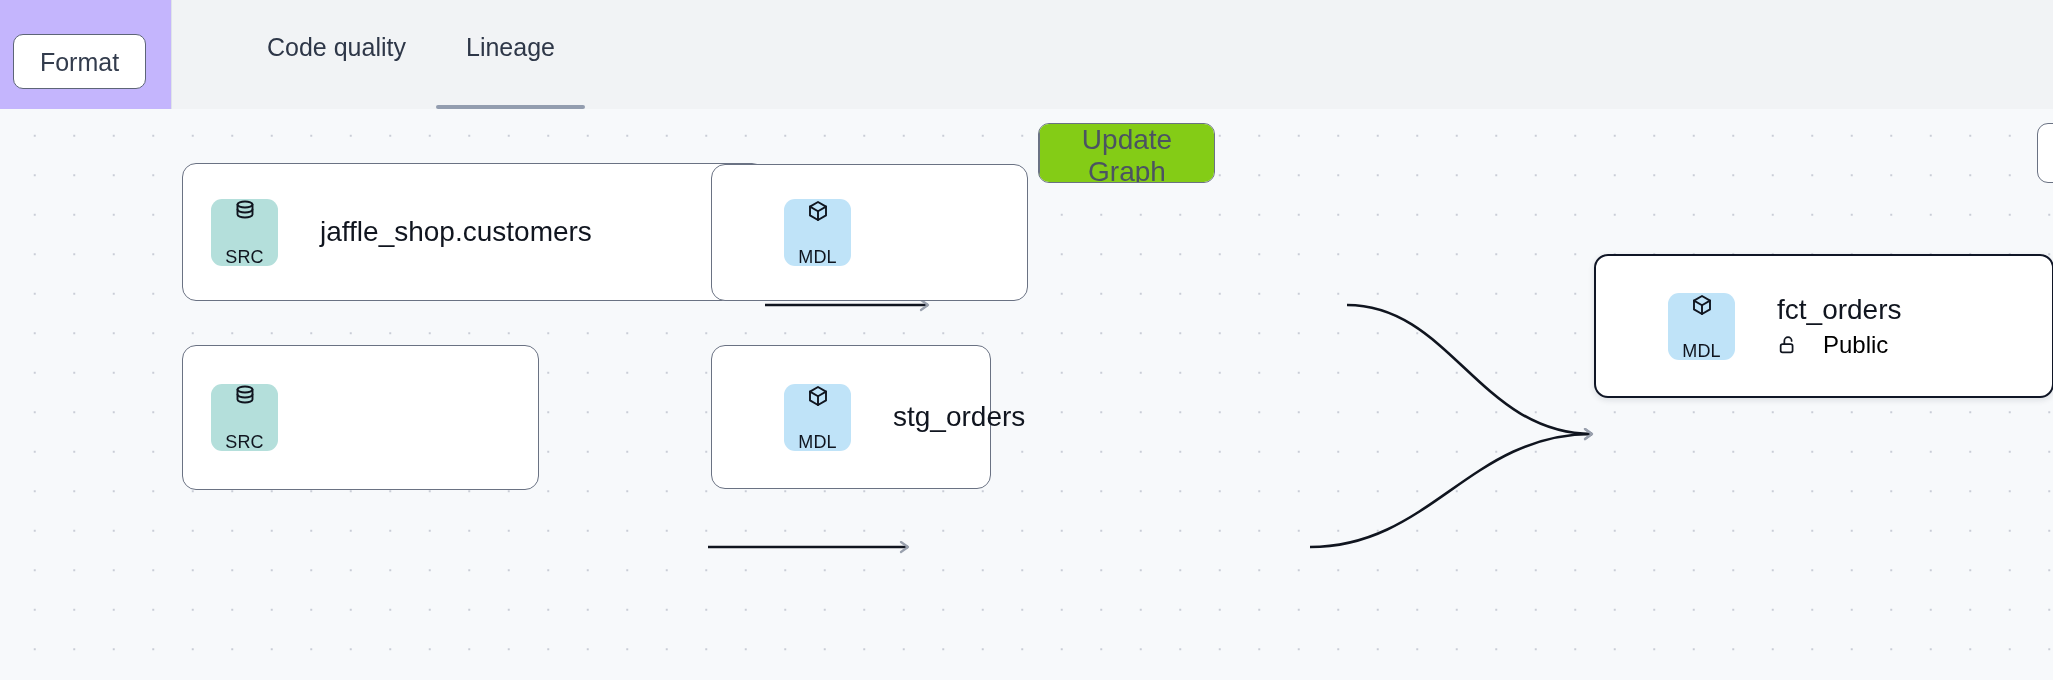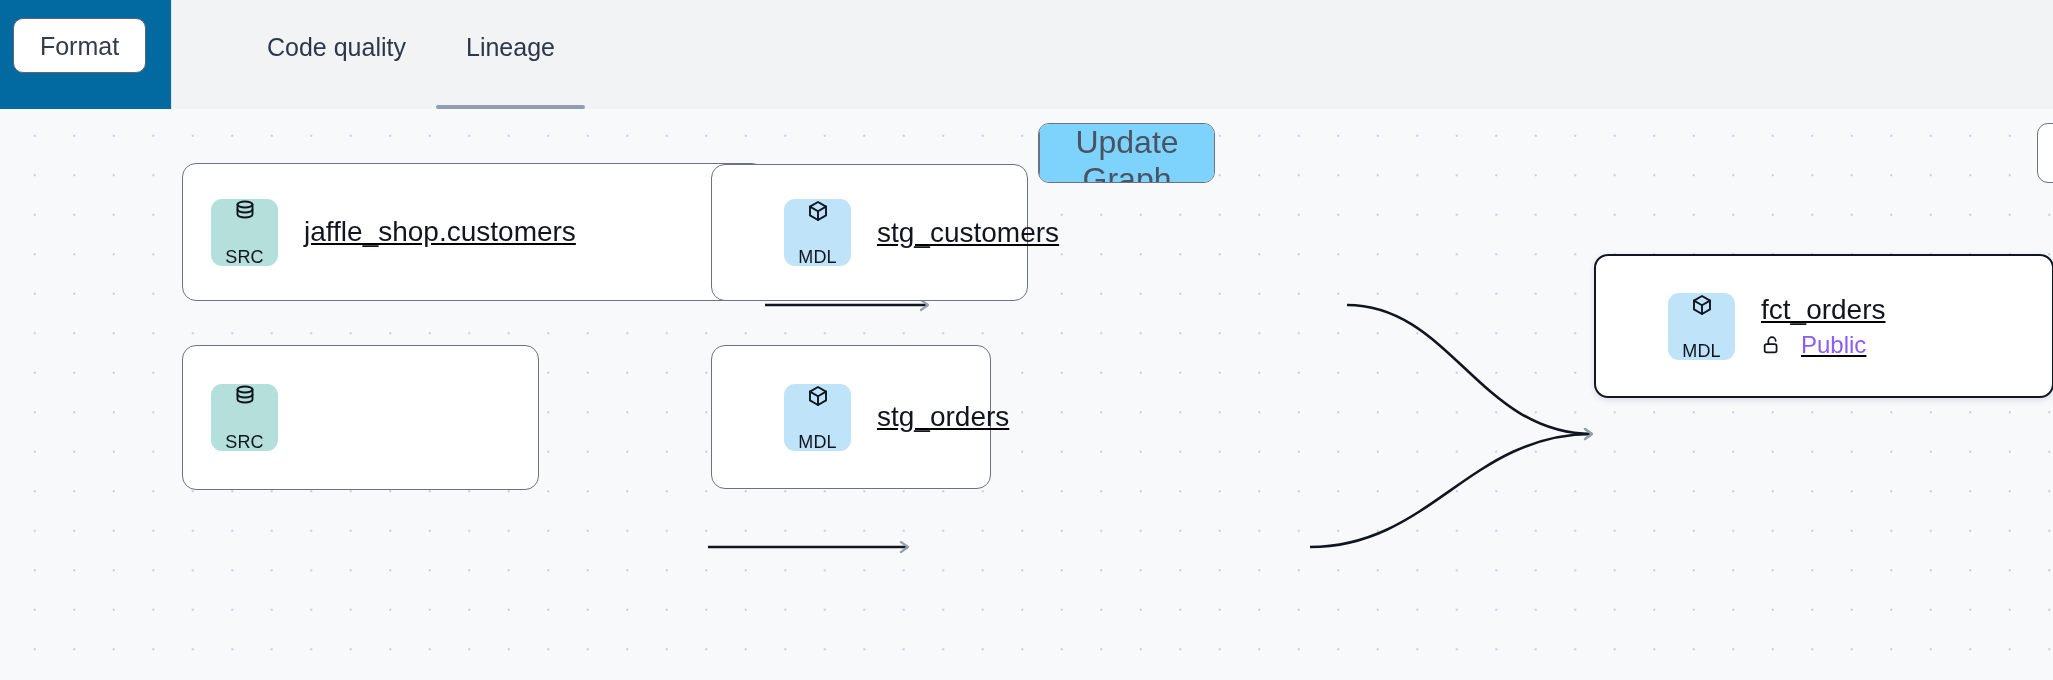--- a/index.html
+++ b/index.html
@@ -14,22 +14,22 @@
   .toolbar {
     position: absolute; left: 0; top: 0;
     width: 2053px; height: 109px;
     background: #f1f3f5;
     display: flex; align-items: flex-start;
   }
   .toolbar-left {
     width: 172px; height: 109px;
     border-right: 1.5px solid #dfe3e8;
     display: flex; align-items: flex-start;
-    padding-top: 18px; padding-left: 13px;
-    background: #0369a1;
+    padding-top: 34px; padding-left: 13px;
+    background: #c4b5fd;
   }
   .format-btn {
     width: 133px; height: 55px;
     background: #ffffff;
     border: 1.7px solid #5d6577;
     border-radius: 10px;
     color: #333c4d;
     font-size: 25px;
     line-height: 52px;
     text-align: center;
@@ -101,37 +101,36 @@
   .badge.mdl { background: #bfe3f8; margin-left: 44px; }
   .badge svg { display: block; margin-bottom: 1px; }
   .badge-text {
     font-size: 18px;
     color: #10151f;
     letter-spacing: .1px;
     line-height: 18px;
     font-family: "Liberation Sans", sans-serif;
   }
   .node-body {
-    margin-left: 26px;
+    margin-left: 42px;
     display: flex; flex-direction: column;
     justify-content: flex-start;
-    text-decoration: underline;
   }
   .node-title {
     font-size: 28px;
     color: #10151f;
     white-space: nowrap;
     line-height: 34px;
   }
   .node-sub {
     display: flex; align-items: center;
-    gap: 18px;
+    gap: 24px;
     margin-top: 4px;
     font-size: 24px;
-    color: #8b5cf6;
+    color: #000000;
   }
 
   
   .selector {
     position: absolute;
     left: 1038px; top: 123px;
     height: 60px;
     display: flex;
     border: 1.6px solid #6a7283;
     border-radius: 11px;
@@ -142,24 +141,24 @@
     width: 320px; height: 100%;
     border: none; outline: none;
     background: #ffffff;
     font-size: 24px;
     color: #1d2433;
     padding: 0 18px;
     font-family: "Liberation Sans", sans-serif;
   }
   .selector-btn {
     width: 175px; height: 100%;
-    background: #7dd3fc;
+    background: #84cc16;
     border: none;
     border-left: 1.5px solid #6a7283;
-    font-size: 32px;
+    font-size: 28px;
     color: #4b5362;
     cursor: pointer;
     font-family: "Liberation Sans", sans-serif;
   }
   .side-btn {
     position: absolute;
     left: 2037px; top: 123px;
     width: 60px; height: 60px;
     background: #ffffff;
     border: 1.6px solid #6a7283;
@@ -224,23 +223,20 @@
   </div>
 
   <div class="node" style="left:711px; top:55px; width:317px; height:137px;">
     <div class="badge mdl">
       <svg width="30" height="30" viewBox="0 0 24 24" fill="none" stroke="#10151f" stroke-width="1.9" stroke-linecap="round" stroke-linejoin="round">
         <path d="M12 3 20 7.6v8.8L12 21 4 16.4V7.6z"></path>
         <path d="M4 7.6 12 12.2l8-4.6"></path>
         <path d="M12 12.2V21"></path>
       </svg>
       <span class="badge-text">MDL</span>
-    </div>
-    <div class="node-body">
-      <div class="node-title">stg_customers</div>
     </div>
   </div>
 
   <div class="node" style="left:711px; top:236px; width:280px; height:144px;">
     <div class="badge mdl">
       <svg width="30" height="30" viewBox="0 0 24 24" fill="none" stroke="#10151f" stroke-width="1.9" stroke-linecap="round" stroke-linejoin="round">
         <path d="M12 3 20 7.6v8.8L12 21 4 16.4V7.6z"></path>
         <path d="M4 7.6 12 12.2l8-4.6"></path>
         <path d="M12 12.2V21"></path>
       </svg>

